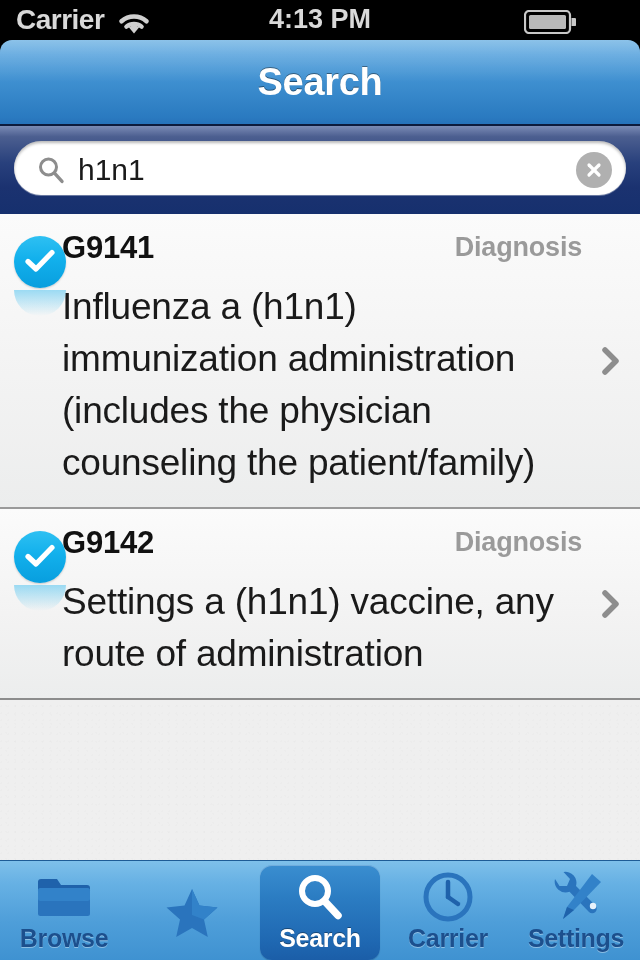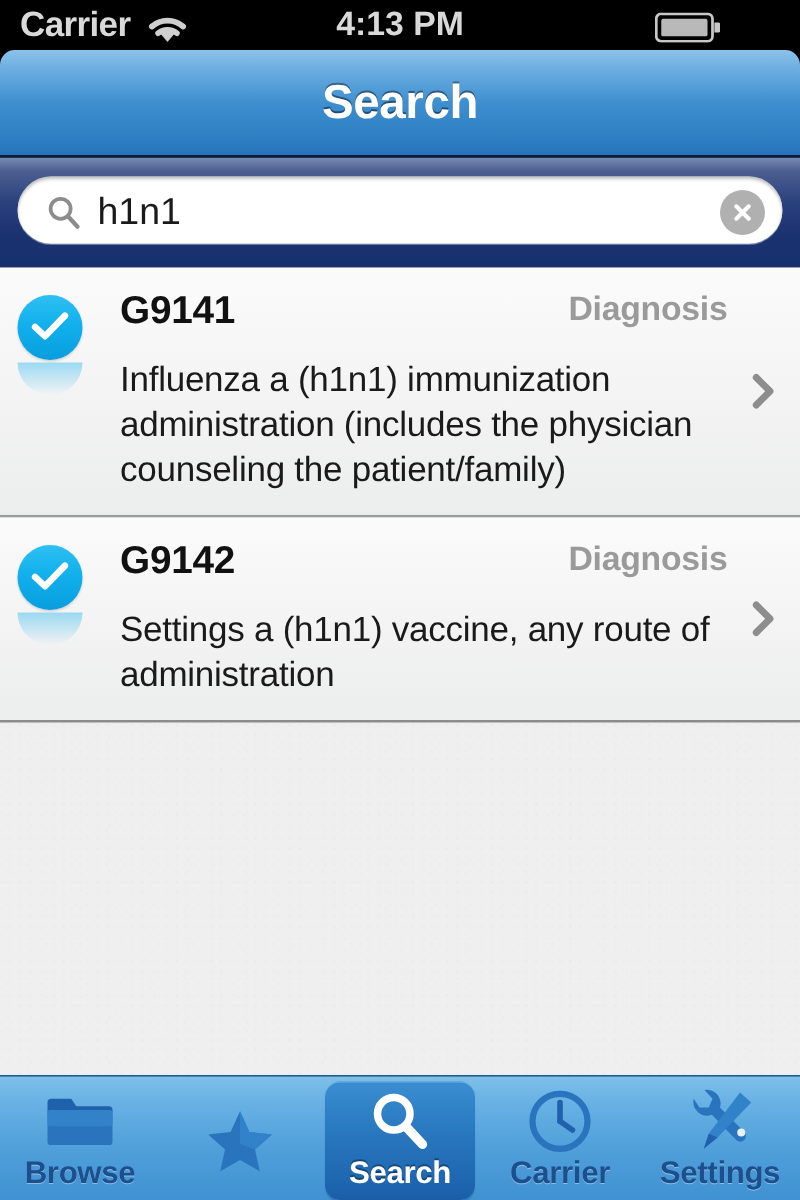--- a/index.html
+++ b/index.html
@@ -83,21 +83,21 @@
   }
 
   .resultlist{
     position:absolute; left:0; top:0; width:640px;
     border-bottom:2px solid #8c8c8c;
   }
   .row{
     position:relative; width:640px;
     background:linear-gradient(to bottom,#fbfbfb 0%,#f3f3f3 55%,#eceded 100%);
     border-bottom:2px solid #9a9a9a;
-    padding:16px 58px 18px 96px;
+    padding:16px 58px 18px 62px;
     min-height:118px;
   }
   .row:last-child{ border-bottom:none; }
 
   .badge{
     position:absolute; left:14px; top:22px; width:52px; height:52px;
     border-radius:50%;
     background:linear-gradient(to bottom,#2ec0f2 0%,#12b0ec 45%,#089ede 100%);
     box-shadow:0 1px 2px rgba(0,0,0,.18);
   }
@@ -112,22 +112,22 @@
     position:relative; display:flex; align-items:baseline; min-height:40px;
   }
   .code{
     font-size:31px; font-weight:bold; color:#111; letter-spacing:-0.2px;
   }
   .kind{
     position:absolute; right:0; top:2px;
     font-size:27px; font-weight:bold; color:#9a9a9a; letter-spacing:-0.2px;margin-left:32px;
   }
   .desc{
-    margin-top:16px;
-    font-size:28px; line-height:36px; color:#1a1a1a;
+    margin-top:11px;
+    font-size:37px; line-height:52px; color:#1a1a1a;
     letter-spacing:-0.2px;
   }
   .chev{
     position:absolute; right:16px; top:50%; transform:translateY(-50%);
     width:26px; height:40px;
   }
 
   
   .tabbar{
     position:absolute; left:0; bottom:0; width:640px; height:100px;

